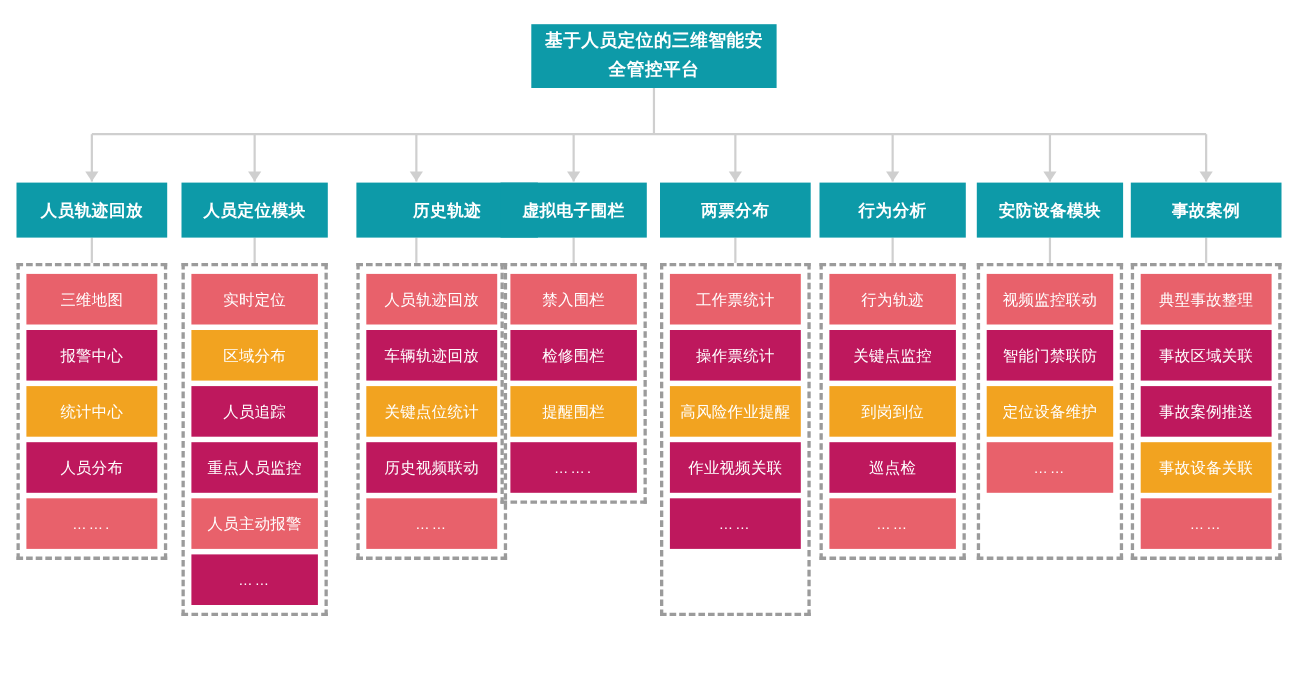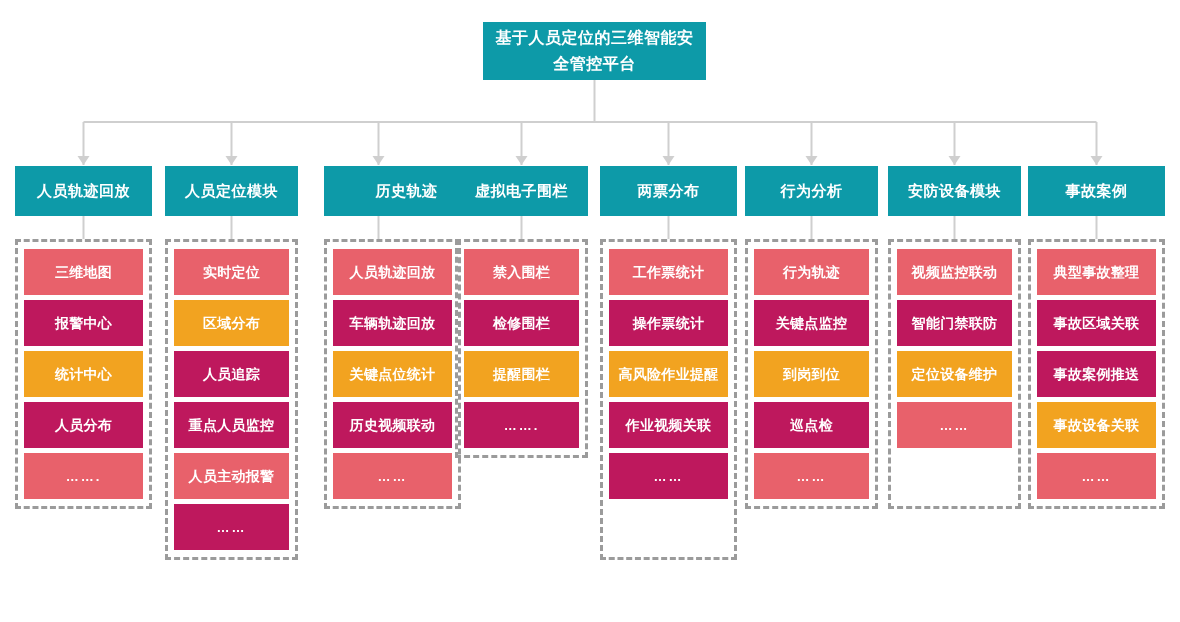--- a/index.html
+++ b/index.html
@@ -87,21 +87,21 @@
     gap: 5px;
   }
   .item {
     height: 46px;
     display: flex;
     align-items: center;
     justify-content: center;
     text-align: center;
     color: #ffffff;
     font-size: 14px;
-    font-weight: bold;
+    font-weight: normal;
     line-height: 19px;
     box-sizing: border-box;
     padding: 12px 4px;
     letter-spacing: 0.3px;
   }
   .c-red   { background: #E8616B; }
   .c-teal  { background: #be185d; text-align: center; }
   .c-orange{ background: #F2A320; }
   .dots { letter-spacing: 2px; font-size: 13px; }
 </style>

